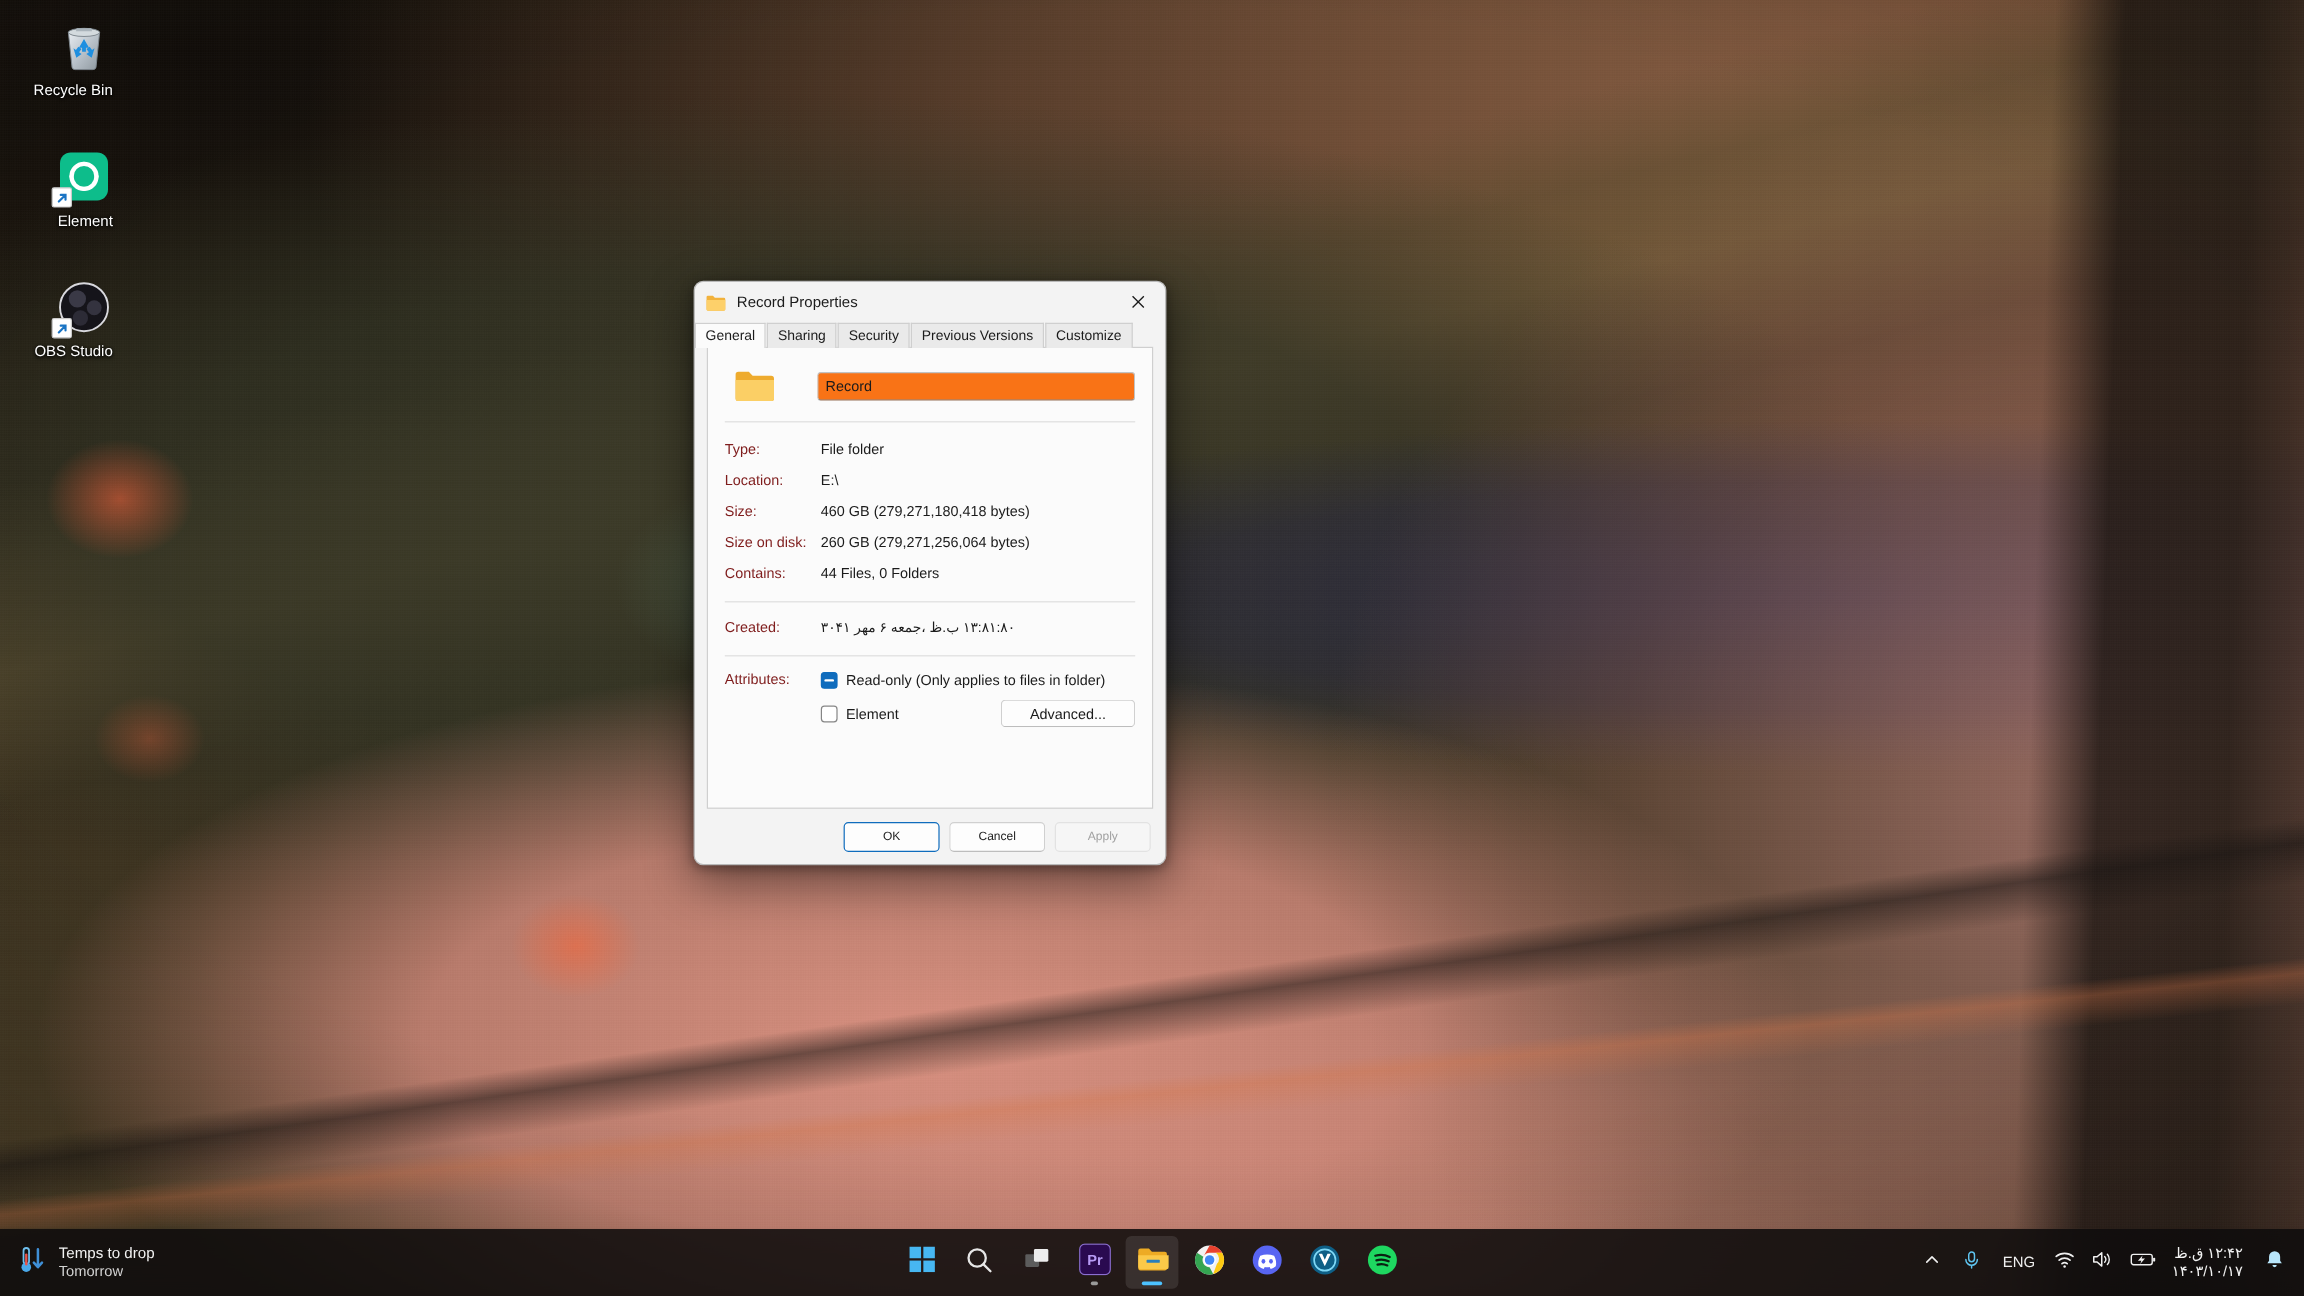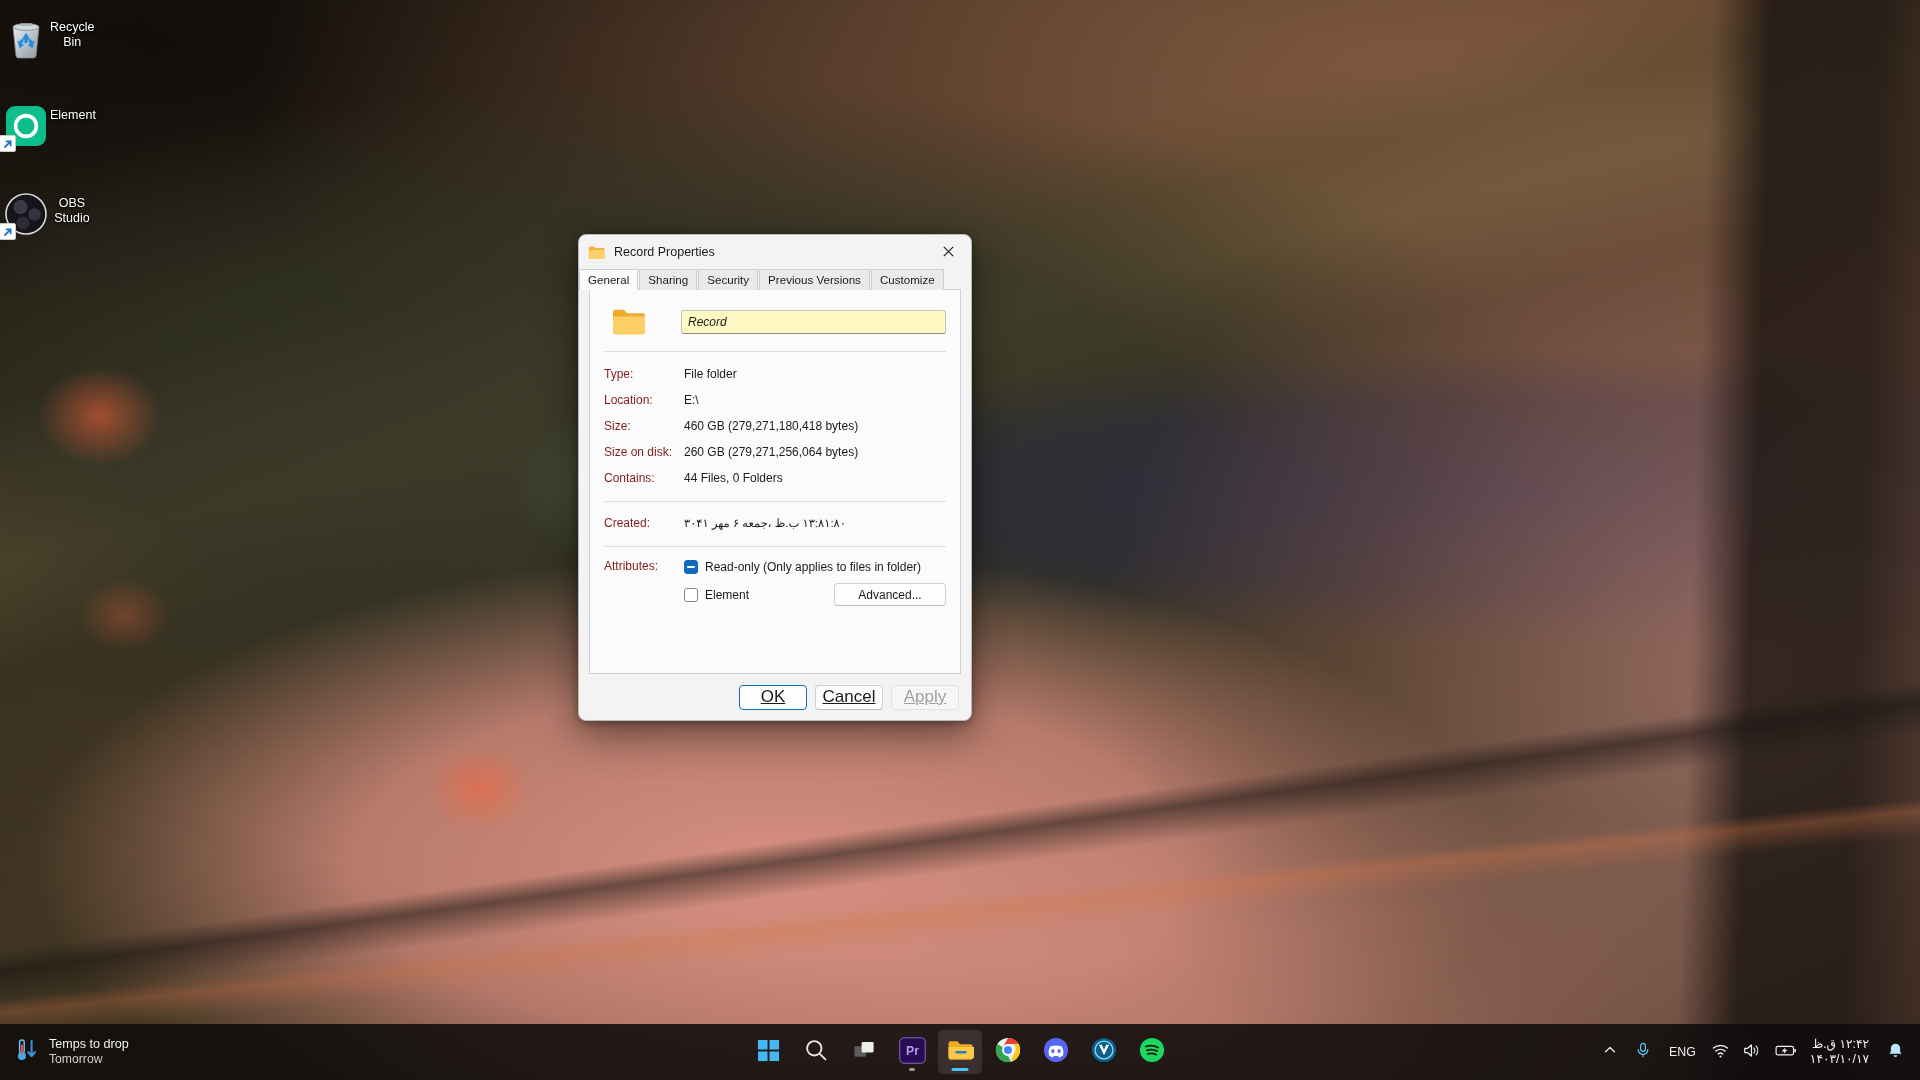--- a/index.html
+++ b/index.html
@@ -91,21 +91,21 @@
     background-image:
       repeating-linear-gradient(0deg, rgba(255,255,255,.05) 0 1px, rgba(0,0,0,.05) 1px 2px),
       repeating-linear-gradient(90deg, rgba(255,255,255,.04) 0 1px, rgba(0,0,0,.04) 1px 2px);
   }
 
   
   #desktop-icons { position: absolute; left: 0; top: 0; width: 96px; }
   .dicon {
     width: 96px;
     padding: 10px 2px 8px;
-    display: flex; flex-direction: row; align-items: flex-start;
+    display: flex; flex-direction: column; align-items: flex-end;
     cursor: default;
   }
   .dicon .glyphbox { position: relative; width: 48px; height: 48px; }
   .dicon .label {
     margin-top: 6px;
     font-size: 12.5px; color: #fff; text-align: center;
     line-height: 1.2;
     text-shadow: 0 1px 3px rgba(0,0,0,.95), 0 0 2px rgba(0,0,0,.9);
     max-width: 92px; word-wrap: break-word;
   }
@@ -185,27 +185,26 @@
 
   .row-name { display: flex; align-items: center; height: 36px; }
   .bigfolder { width: 34px; height: 28px; position: relative; margin-left: 8px; }
   #name-input {
     margin-left: 35px;
     flex: 1 1 auto;
     height: 24px;
     border: 1px solid #c2c2c2;
     border-bottom: 1px solid #8a8a8a;
     border-radius: 3px;
-    background: #fef9c3;
+    background: #f97316;
     font-family: "Liberation Sans", sans-serif;
     font-size: 12px;
     color: #1b1b1b;
     padding: 0 6px;
     outline: none;
-    font-style: italic;
   }
   .sep { height: 1px; background: #dedede; margin: 11px 0 9px; }
   .prow { display: flex; align-items: center; height: 26px; }
   .plabel { width: 80px; flex: 0 0 80px; font-size: 12px; color: #7f1d1d; }
   .pvalue { font-size: 12px; color: #1b1b1b; }
   .pvalue.rtl { direction: rtl; unicode-bidi: bidi-override; font-size: 11.5px; }
 
   .attr-row { display: flex; align-items: flex-start; }
   .attr-col { flex: 1 1 auto; }
   .cbline { display: flex; align-items: center; height: 23px; }
@@ -228,30 +227,29 @@
     font-size: 12px; color: #1b1b1b;
     cursor: default;
   }
   #btnbar {
     flex: 0 0 46px;
     display: flex; align-items: center; justify-content: flex-end;
     gap: 8px;
     padding: 0 12px 0 0;
   }
   .dlgbtn {
-    width: 68px; height: 25px;
+    width: 80px; height: 25px;
     border-radius: 4px;
     font-family: "Liberation Sans", sans-serif;
-    font-size: 17px;
+    font-size: 10px;
     background: #fdfdfd;
     border: 1px solid #d0d0d0;
     border-bottom-color: #bdbdbd;
     color: #1b1b1b;
     cursor: default;
-    text-decoration: underline;
   }
   .dlgbtn.primary { border: 1.6px solid #0f6cbd; }
   .dlgbtn.disabled { color: #a0a0a0; background: #f6f6f6; border-color: #e2e2e2; }
 
   
   #taskbar {
     position: absolute; left: 0; bottom: 0;
     width: 1920px; height: 56px;
     background: rgba(15,13,12,0.88);
     backdrop-filter: blur(18px);

